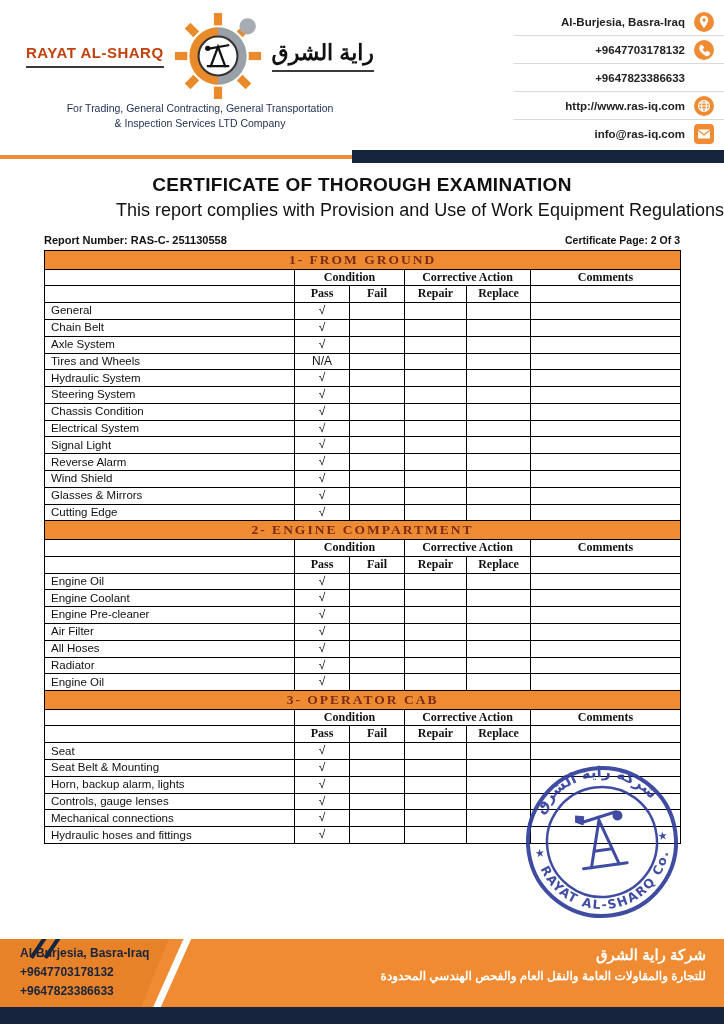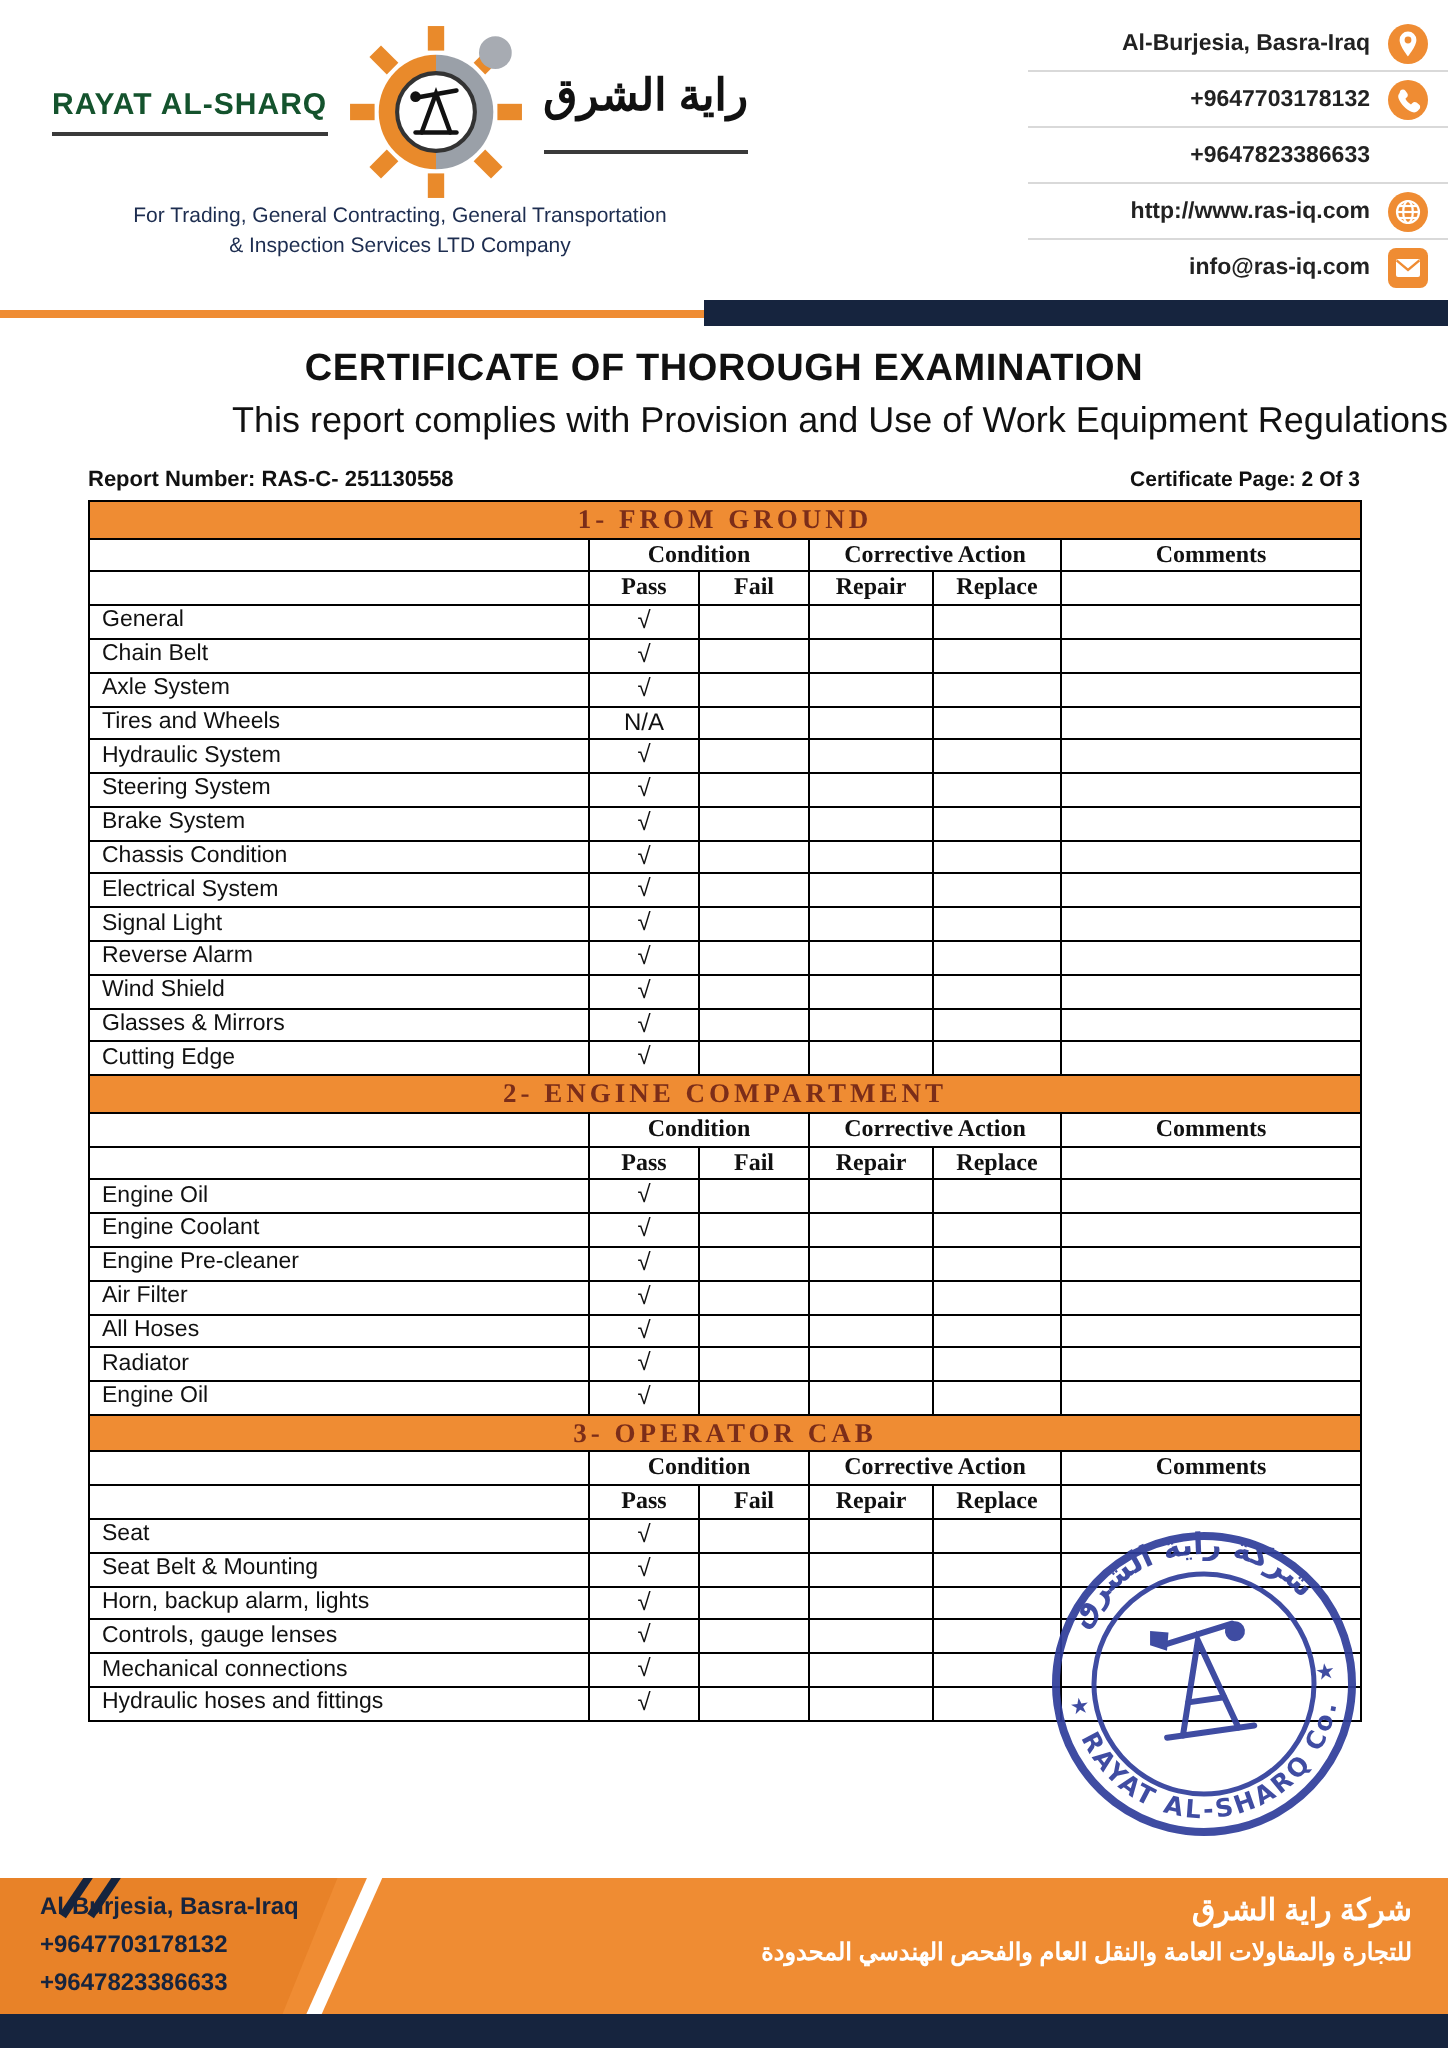--- a/index.html
+++ b/index.html
@@ -10,22 +10,22 @@
     --stamp-blue:#2F3D9B;
   }
   *{margin:0;padding:0;box-sizing:border-box}
   html,body{width:724px;height:1024px}
   body{position:relative;background:#fff;font-family:"Liberation Sans",sans-serif;color:#111;overflow:hidden}
 
   
   .top{position:relative;height:168px}
   .brand{position:absolute;left:30px;top:12px;width:340px;text-align:center}
   .brand-row{display:flex;align-items:center;justify-content:center;gap:10px}
-  .brand-en{font-size:15px;font-weight:bold;letter-spacing:.5px;border-bottom:2px solid #3a3a3a;padding-bottom:5px;color:#14532d;white-space:nowrap}
-  .brand-ar{font-size:22px;font-weight:bold;color:#111;border-bottom:2px solid #3a3a3a;padding-bottom:14px;white-space:nowrap}
+  .brand-en{font-size:15px;font-weight:bold;letter-spacing:.5px;border-bottom:2px solid #3a3a3a;padding-bottom:5px;color:#c2410c;white-space:nowrap}
+  .brand-ar{font-size:22px;font-weight:bold;color:#111;border-bottom:2px solid #3a3a3a;padding-bottom:4px;white-space:nowrap}
   .gear{width:88px;height:88px;flex:0 0 auto}
   .tagline{margin-top:1px;font-size:10.5px;font-weight:normal;color:#1d2d50;line-height:1.4}
   .contacts{position:absolute;right:0;top:8px;width:210px}
   .contact-row{display:flex;align-items:center;justify-content:flex-end;gap:9px;height:28px;border-bottom:1px solid #d9d9d9;padding-right:10px}
   .contact-row:last-child{border-bottom:none}
   .contact-text{font-size:11.5px;font-weight:bold;color:#222;white-space:nowrap}
   .contact-icon{width:20px;height:20px;flex:0 0 20px}
   .contact-icon.none{visibility:hidden}
   .ribbon{position:absolute;left:0;bottom:2px;width:724px;height:18px}
   .ribbon-orange{position:absolute;left:0;top:7px;width:385px;height:4px;background:var(--accent-orange)}
@@ -231,28 +231,20 @@
         </tr>
         <tr>
           <td class="cell-item">Steering System</td>
           <td class="cell-mark">√</td>
           <td class="cell-mark"></td>
           <td class="cell-mark"></td>
           <td class="cell-mark"></td>
           <td class="cell-comments"></td>
         </tr>
         <tr>
-          <td class="cell-item">Brake System</td>
-          <td class="cell-mark">√</td>
-          <td class="cell-mark"></td>
-          <td class="cell-mark"></td>
-          <td class="cell-mark"></td>
-          <td class="cell-comments"></td>
-        </tr>
-        <tr>
           <td class="cell-item">Chassis Condition</td>
           <td class="cell-mark">√</td>
           <td class="cell-mark"></td>
           <td class="cell-mark"></td>
           <td class="cell-mark"></td>
           <td class="cell-comments"></td>
         </tr>
         <tr>
           <td class="cell-item">Electrical System</td>
           <td class="cell-mark">√</td>

